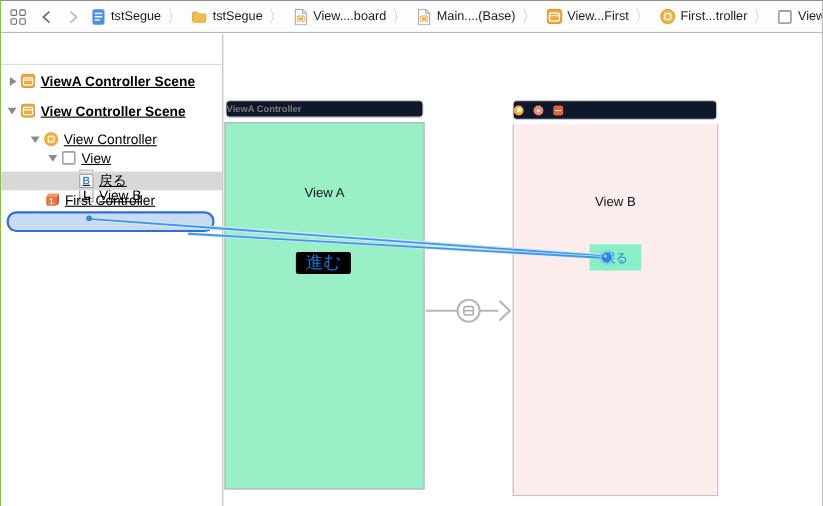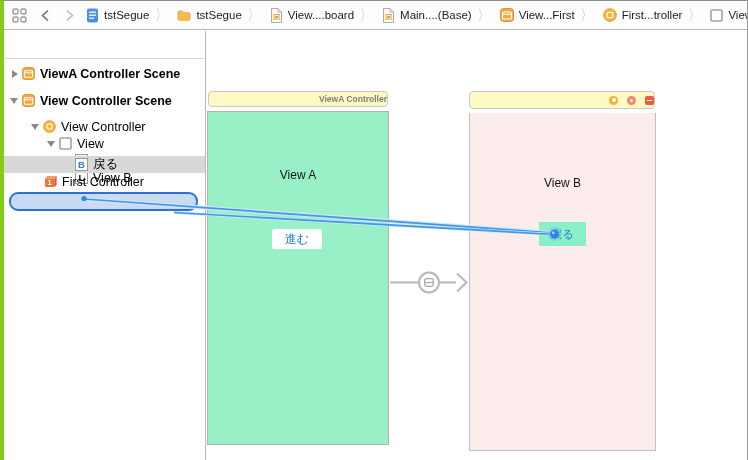--- a/index.html
+++ b/index.html
@@ -1,66 +1,66 @@
 <!DOCTYPE html>
 <html><head>
 <meta charset="utf-8">
 <style>
   html,body{margin:0;padding:0;background:#fff;}
   *{box-sizing:border-box;}
   body{font-family:"Liberation Sans","DejaVu Sans",sans-serif;}
   .screen{position:relative;width:748px;height:460px;background:#fff;overflow:hidden;
-          border-top:1px solid #8e8e8e;border-right:1px solid #9a9a9a;border-left:4px solid #84cc16;}
+          border-top:1px solid #8e8e8e;border-right:1px solid #9a9a9a;border-left:1px solid #84cc16;}
 
   
   .jumpbar{position:absolute;left:0;top:0;width:748px;height:29px;background:#fdfdfd;
            border-bottom:1px solid #b9b9b9;display:flex;align-items:center;white-space:nowrap;}
   .jb-grid{margin-left:8px;width:15px;height:15px;flex:0 0 auto;cursor:pointer;}
   .jb-nav{margin-left:13px;width:11px;height:13px;flex:0 0 auto;cursor:pointer;}
   .crumb{display:flex;align-items:center;margin-left:11px;cursor:pointer;}
   .crumb .lbl{margin-left:5px;font-size:11.5px;color:#1c1c1c;}
   .sep{margin-left:6px;color:#b3b3b3;font-size:11px;transform:scaleY(1.35);display:inline-block;}
 
   
   .sidebar{position:absolute;left:0;top:30px;width:202px;height:430px;background:#ffffff;
            border-right:1px solid #b9b9b9;}
   .orow{position:absolute;left:0;right:0;height:17px;display:flex;align-items:center;
-        font-size:12.5px;color:#000;cursor:default;}
+        font-size:12.5px;color:#000;cursor:default;text-decoration:underline;}
   .orow .lbl{white-space:nowrap;}
   .orow.bold .lbl{font-weight:bold;}
   .disc{width:13px;height:13px;flex:0 0 auto;position:relative;}
   .disc.closed::before{content:"";position:absolute;left:3px;top:2.5px;border-left:6px solid #8a8a8a;
         border-top:4px solid transparent;border-bottom:4px solid transparent;}
   .disc.open::before{content:"";position:absolute;left:1px;top:4px;border-top:6px solid #8a8a8a;
         border-left:4px solid transparent;border-right:4px solid transparent;}
   .oicon{width:13px;height:13px;flex:0 0 auto;margin-right:5px;position:relative;}
   .oicon svg{position:absolute;left:0;top:0;}
   .box-badge{width:13px;height:13px;border:1px solid #9a9a9a;background:#fff;
              display:flex;align-items:center;justify-content:center;font-size:9.5px;font-weight:bold;}
   .box-badge.blue{color:#2f7fd9;}
   .box-badge.black{color:#111;}
   .row-divider{position:absolute;left:0;right:0;top:27px;height:1px;background:#d9d9d9;}
   .hl-gray{position:absolute;left:0;right:0;top:125px;height:17px;background:#d8d8d8;}
   .exit-sel{position:absolute;left:5px;top:161px;width:189px;height:19px;border:2px solid #2e6fd9;
             border-radius:9px;background:#c9dbf4;}
 
   
   .canvas{position:absolute;left:203px;top:30px;width:545px;height:430px;background:#fff;}
-  .vc-header{position:absolute;background:#fef9c3;border:1px solid #c9c9c9;border-radius:4px;
-             display:flex;align-items:center;justify-content:flex-end;}
+  .vc-header{position:absolute;background:#0f172a;border:1px solid #c9c9c9;border-radius:4px;
+             display:flex;align-items:center;justify-content:flex-start;}
   .vcA-header{left:1px;top:60px;width:180px;height:16px;}
   .vcA-header .t{font-size:8.5px;font-weight:bold;color:#7d7d7d;}
   .vcB-header{left:262px;top:60px;width:186px;height:18px;gap:9px;}
   .vcA-body{position:absolute;left:0;top:80px;width:182px;height:334px;background:#9af0c6;
             border:1px solid #b2b2b2;}
   .vcB-body{position:absolute;left:262px;top:82px;width:187px;height:338px;background:#fdecec;
             border:1px solid #c4c0c0;border-top:none;}
   .big-title{position:absolute;left:0;width:100%;text-align:center;font-size:12px;color:#151515;}
-  .btn-a{position:absolute;left:64px;top:117px;width:50px;height:20px;background:#ffffff;border-radius:2px;
-         display:flex;align-items:center;justify-content:center;font-size:12px;color:#0c79d8;cursor:pointer;}
+  .btn-a{position:absolute;left:64px;top:117px;width:50px;height:20px;background:#000000;border-radius:2px;
+         display:flex;align-items:center;justify-content:center;font-size:16px;color:#0c79d8;cursor:pointer;}
   .btn-b{position:absolute;left:69px;top:109px;width:47px;height:24px;background:#8aefc7;
          display:flex;align-items:center;justify-content:center;font-size:11.5px;color:#2a7fd8;cursor:pointer;}
   .mini{width:9px;height:9px;border-radius:50%;position:relative;}
   .mini-vc{background:#f2b13e;}
   .mini-vc::after{content:"";position:absolute;left:2.5px;top:2.5px;width:4px;height:4px;border-radius:50%;background:#fff;}
   .mini-fr{background:#ee8877;}
   .mini-fr::after{content:"";position:absolute;left:3px;top:3px;width:3px;height:3px;border-radius:50%;background:#fde4de;}
   .mini-exit{background:#e85d3f;border-radius:2px;}
   .mini-exit::after{content:"";position:absolute;left:2px;top:4px;width:5px;height:1.5px;background:#fff;}
 

